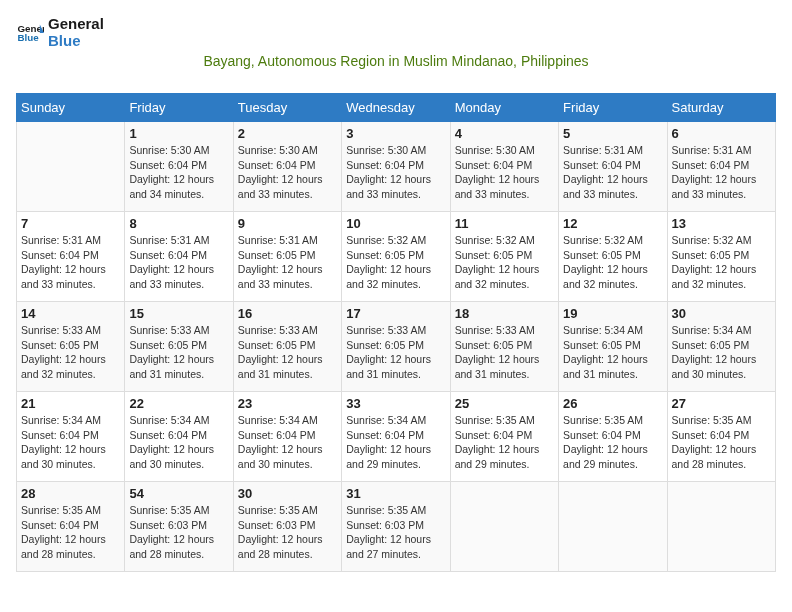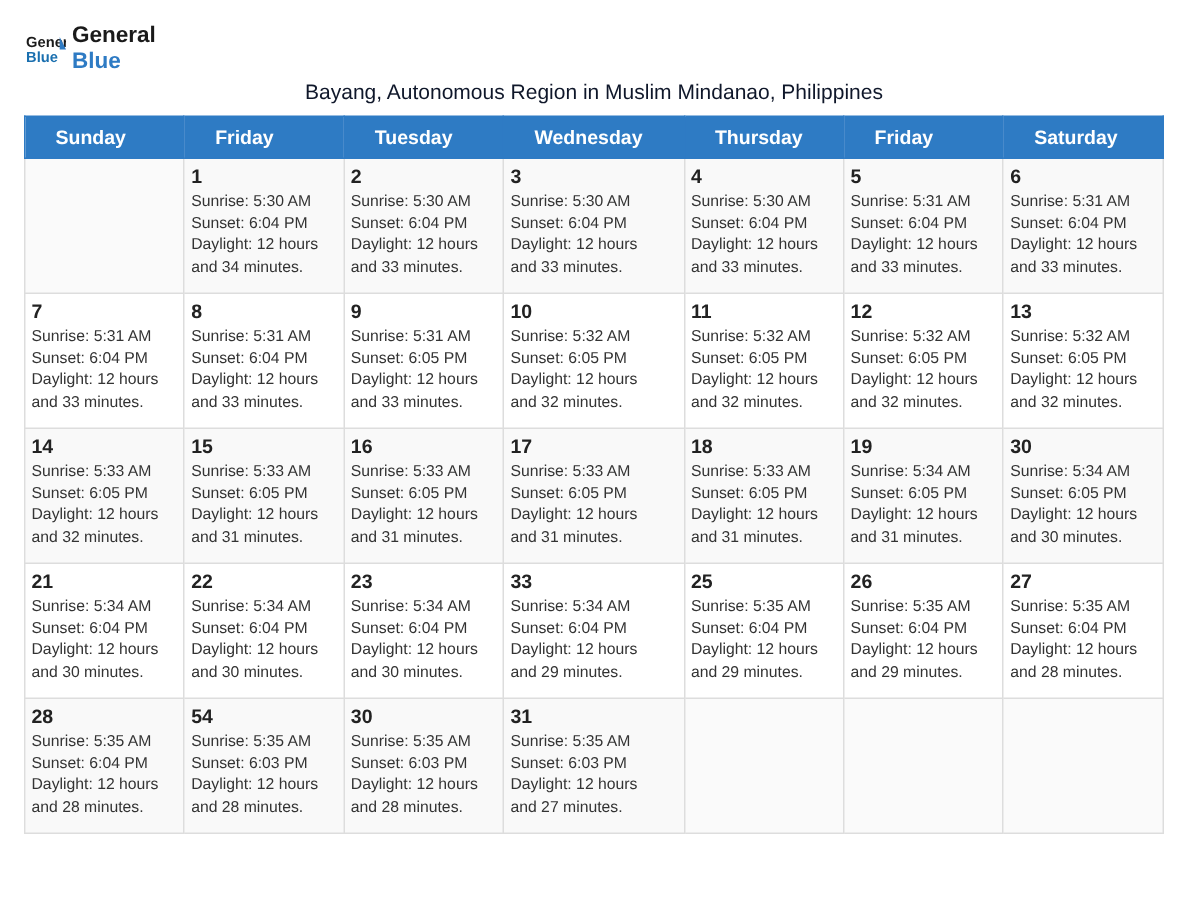--- a/index.html
+++ b/index.html
@@ -27,38 +27,38 @@
     }
     .month-title {
       font-size: 36px;
       font-weight: bold;
       color: #1a1a1a;
       text-align: right;
     }
     .subtitle {
       text-align: center;
       font-size: 14px;
-      color: #0f172a;
-      margin-bottom: 8px;
+      color: #4d7c0f;
+      margin-bottom: 24px;
       font-weight: normal;
     }
     table {
       width: 100%;
       border-collapse: collapse;
       font-size: 11px;
     }
     thead tr {
       background-color: #2e7bc4;
       color: #fff;
     }
     thead th {
-      padding: 6px 20px;
+      padding: 6px 4px;
       text-align: left;
       font-size: 13px;
-      font-weight: 700;
+      font-weight: 400;
       border: 1px solid #2e7bc4;
     }
     tbody tr {
       border-bottom: 1px solid #ccc;
     }
     tbody td {
       padding: 4px 4px 4px 4px;
       vertical-align: top;
       border: 1px solid #ddd;
       min-width: 100px;
@@ -105,21 +105,21 @@
 
 <div class="subtitle">Bayang, Autonomous Region in Muslim Mindanao, Philippines</div>
 
 <table>
   <thead>
     <tr>
     <th>Sunday</th>
         <th>Friday</th>
         <th>Tuesday</th>
         <th>Wednesday</th>
-        <th>Thursday</th>
+        <th>Monday</th>
         <th>Friday</th>
         <th>Saturday</th>
       </tr>
   </thead>
   <tbody id="calendar-body">
   <tr>
         <td class="empty-cell"></td>
         <td>
           <span class="day-number">1</span>
           <div class="day-info" style="white-space: pre-line;">Sunrise: 5:30 AM

